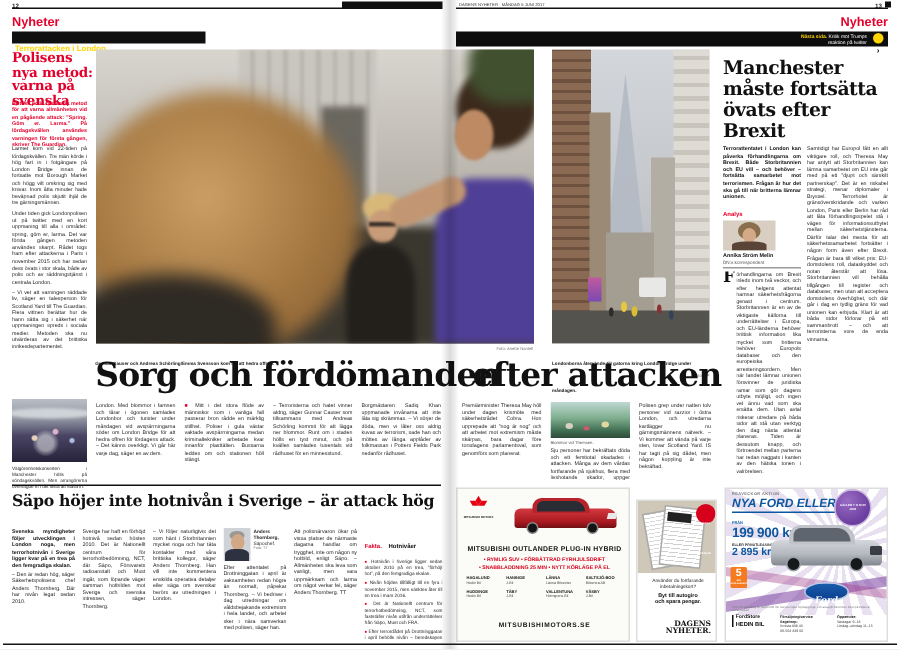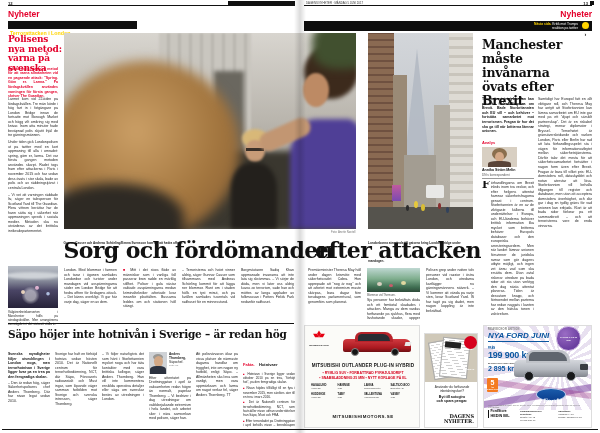--- a/index.html
+++ b/index.html
@@ -114,21 +114,21 @@
       <div class="blob" style="left:10px;top:14px;width:5px;height:4px;background:#d8d0c0;"></div>
       <div class="blob" style="left:22px;top:16px;width:4px;height:3px;background:#c85a6a;"></div>
       <div class="blob" style="left:34px;top:13px;width:5px;height:4px;background:#e0d8a0;"></div>
     </div>
     <div style="font-size:2.8px;color:#555;margin-bottom:1px;">Blommor vid Themsen.</div>
     <div class="bodytxt" style="width:53px;">Sju personer har bekräftats döda och ett femtiotal skadades i attacken. Många av dem vårdas fortfarande på sjukhus, flera med livshotande skador, uppger sjukvården i London.</div>
   </div>
   <div class="abs bodytxt" style="left:426px;top:268px;width:48px;height:52px;">Polisen grep under natten tolv personer vid razzior i östra London, och utredarna kartlägger nu gärningsmännens nätverk.  – Vi kommer att vända på varje sten, lovar Scotland Yard.  IS har tagit på sig dådet, men någon koppling är inte bekräftad.</div>
 
   <div class="abs hairline" style="left:8px;top:323px;width:286px;height:0.7px;"></div>
-  <div class="abs ser" style="left:8px;top:327.5px;font-size:10.5px;font-weight:bold;letter-spacing:-0.2px;color:#111;">Säpo höjer inte hotnivån i Sverige – är redan hög</div>
+  <div class="abs ser" style="left:8px;top:327.5px;font-size:10.5px;font-weight:bold;letter-spacing:-0.2px;color:#111;">Säpo höjer inte hotnivån i Sverige – är attack hög</div>
 
   <div class="abs ov" style="left:8px;top:352px;width:42px;height:75px;">
     <div class="j" style="font-size:3.55px;font-weight:bold;line-height:1.28;color:#111;margin-bottom:1.5px;">Svenska myndigheter följer utvecklingen i London noga, men terrorhotnivån i Sverige ligger kvar på en trea på den femgradiga skalan.</div>
     <div class="bodytxt">– Den är redan hög, säger Säkerhetspolisens chef Anders Thornberg. Där har nivån legat sedan 2010.</div>
   </div>
   <div class="abs bodytxt" style="left:55px;top:352px;width:42px;height:75px;">Sverige har haft en förhöjd hotnivå sedan hösten 2010. Det är Nationellt centrum för terrorhotbedömning, NCT, där Säpo, Försvarets radioanstalt och Must ingår, som löpande väger samman hotbilden mot Sverige och svenska intressen, säger Thornberg.</div>
   <div class="abs bodytxt" style="left:102px;top:352px;width:42px;height:75px;">– Vi följer naturligtvis det som hänt i Storbritannien mycket noga och har täta kontakter med våra brittiska kollegor, säger Anders Thornberg.  Han vill inte kommentera enskilda operativa detaljer eller säga om svenskar berörs av utredningen i London.</div>
   <div class="abs ov" style="left:149px;top:352px;width:42px;height:75px;">
     <div style="display:flex;margin-bottom:1.5px;">
       <div class="ph" style="position:relative;width:18px;height:22px;background:#cfd2d6;flex:none;margin-right:2px;">
@@ -172,21 +172,21 @@
       </div>
       <div style="font-size:3.3px;color:#fff;">reaktion på twitter</div>
     </div>
     <div class="abs" style="right:3px;top:1.75px;width:7px;height:7px;border-radius:50%;background:#ffd400;text-align:center;">
       <span style="font-size:5.5px;font-weight:bold;color:#111;line-height:6.5px;">›</span>
     </div>
   </div>
 
   <div class="abs ser" style="left:482px;top:37.5px;width:112px;font-size:12.5px;font-weight:bold;line-height:1.12;letter-spacing:-0.3px;color:#111;">
     <div>Manchester</div>
-    <div>måste invånarna</div>
+    <div>måste fortsätta</div>
     <div>övats efter Brexit</div>
   </div>
   <div class="abs j" style="left:482px;top:97px;width:52px;font-size:3.55px;font-weight:bold;line-height:1.3;color:#111;">Terrorattentatet i London kan påverka förhandlingarna om Brexit. Både Storbritannien och EU vill – och behöver – fortsätta samarbetet mot terrorismen. Frågan är hur det ska gå till när britterna lämnar unionen.</div>
   <div class="abs red" style="left:482px;top:140px;font-size:4px;font-weight:bold;">Analys</div>
   <div class="ph" style="left:482px;top:146.5px;width:35px;height:20px;background:#d8cfc2;">
     <div class="blob" style="left:10px;top:1px;width:15px;height:12px;background:#8a6f4e;"></div>
     <div class="blob" style="left:13px;top:5px;width:9px;height:10px;background:#d4a988;"></div>
     <div class="abs" style="left:6px;top:14px;width:23px;height:6px;background:#5a4438;border-radius:40% 40% 0 0;"></div>
   </div>
   <div class="abs" style="left:482px;top:168px;font-size:3.6px;font-weight:bold;color:#111;">Annika Ström Melin</div>
@@ -272,21 +272,21 @@
       <div style="font-size:5px;font-weight:bold;color:#111;">DAGENS</div>
       <div style="font-size:5px;font-weight:bold;color:#111;">NYHETER.</div>
     </div>
   </div>
 
   <div class="abs ov" style="left:483px;top:325px;width:109px;height:103px;background:#fff;border:0.5px solid #ddd;box-sizing:border-box;">
     <div class="abs" style="left:0;top:0;width:109px;height:84px;background:repeating-conic-gradient(from 200deg at 70% 45%,rgba(111,63,160,0.16) 0deg 7deg,rgba(255,255,255,0) 7deg 15deg);"></div>
     <div class="abs" style="left:-8px;top:66px;width:130px;height:7px;background:rgba(122,63,160,0.55);transform:rotate(-9deg);"></div>
     <div class="abs" style="left:-8px;top:60px;width:130px;height:6px;background:rgba(160,63,140,0.4);transform:rotate(8deg);"></div>
     <div class="abs" style="left:4px;top:1.5px;font-size:2.6px;font-weight:bold;color:#777;letter-spacing:0.3px;">REAVECKOR AKTION</div>
-    <div class="abs" style="left:4px;top:5px;font-size:8px;font-weight:bold;font-style:italic;color:#0c57a0;border-bottom:1.2px solid #0c57a0;padding-bottom:0.6px;">NYA FORD JUNI</div>
+    <div class="abs" style="left:4px;top:5px;font-size:8px;font-weight:bold;font-style:italic;color:#0c57a0;border-bottom:1.2px solid #0c57a0;padding-bottom:0.6px;">NYA FORD ELLER</div>
     <div class="abs" style="left:72px;top:0px;width:25px;height:25px;border-radius:50%;background:radial-gradient(circle at 35% 30%,#9a6cc4,#6b3fa0 70%);border:1px solid #cbb3e0;box-sizing:border-box;text-align:center;">
       <span style="display:inline-block;font-size:2px;color:#fff;font-weight:bold;padding-top:8px;width:18px;line-height:1.3;">GÄLLER T O M 30 JUNI</span>
     </div>
     <div class="abs" style="left:4px;top:21px;font-size:2.6px;font-weight:bold;color:#0c57a0;">FRÅN</div>
     <div class="abs" style="left:4px;top:24px;font-size:9px;font-weight:bold;color:#0c57a0;letter-spacing:-0.2px;">199 900 kr</div>
     <div class="abs" style="left:4px;top:35.5px;font-size:2.4px;font-weight:bold;color:#333;">ELLER PRIVATLEASING FRÅN</div>
     <div class="abs" style="left:4px;top:38.5px;font-size:7px;font-weight:bold;color:#0c57a0;">2 895 kr/månad*</div>
     <div class="abs" style="left:3px;top:52px;width:11px;height:14px;background:#f47b20;border-radius:1px;text-align:center;">
       <div style="font-size:7px;font-weight:bold;color:#fff;line-height:9px;">5</div>
       <div style="font-size:1.4px;font-weight:bold;color:#fff;line-height:1.1;">ÅRS NYBILSGARANTI</div>

